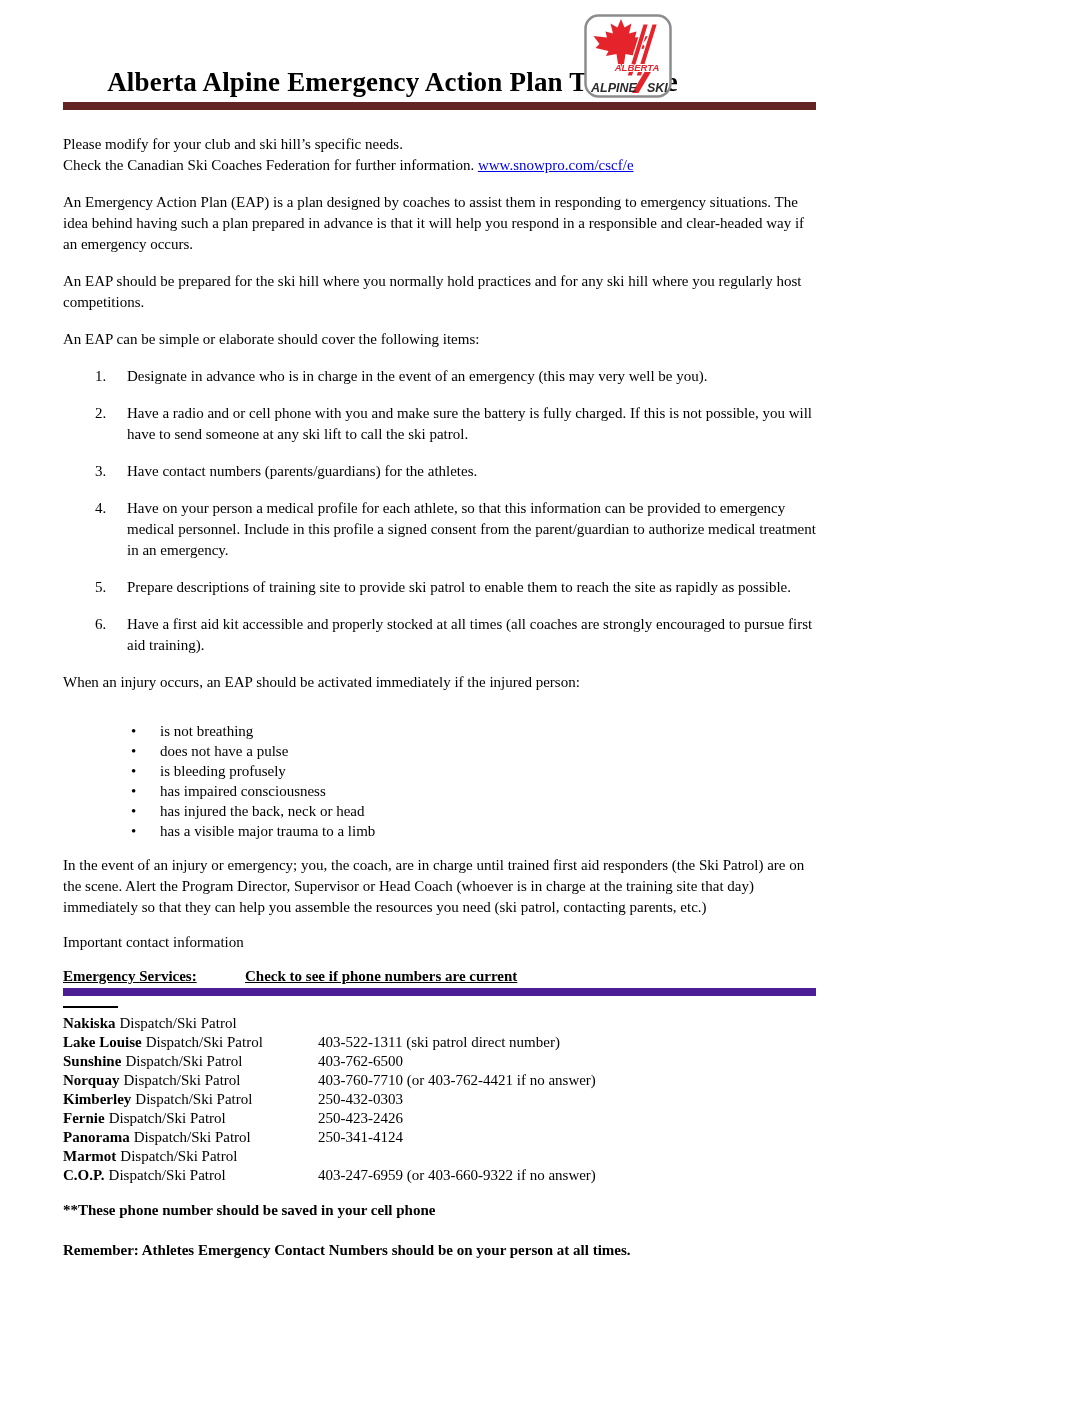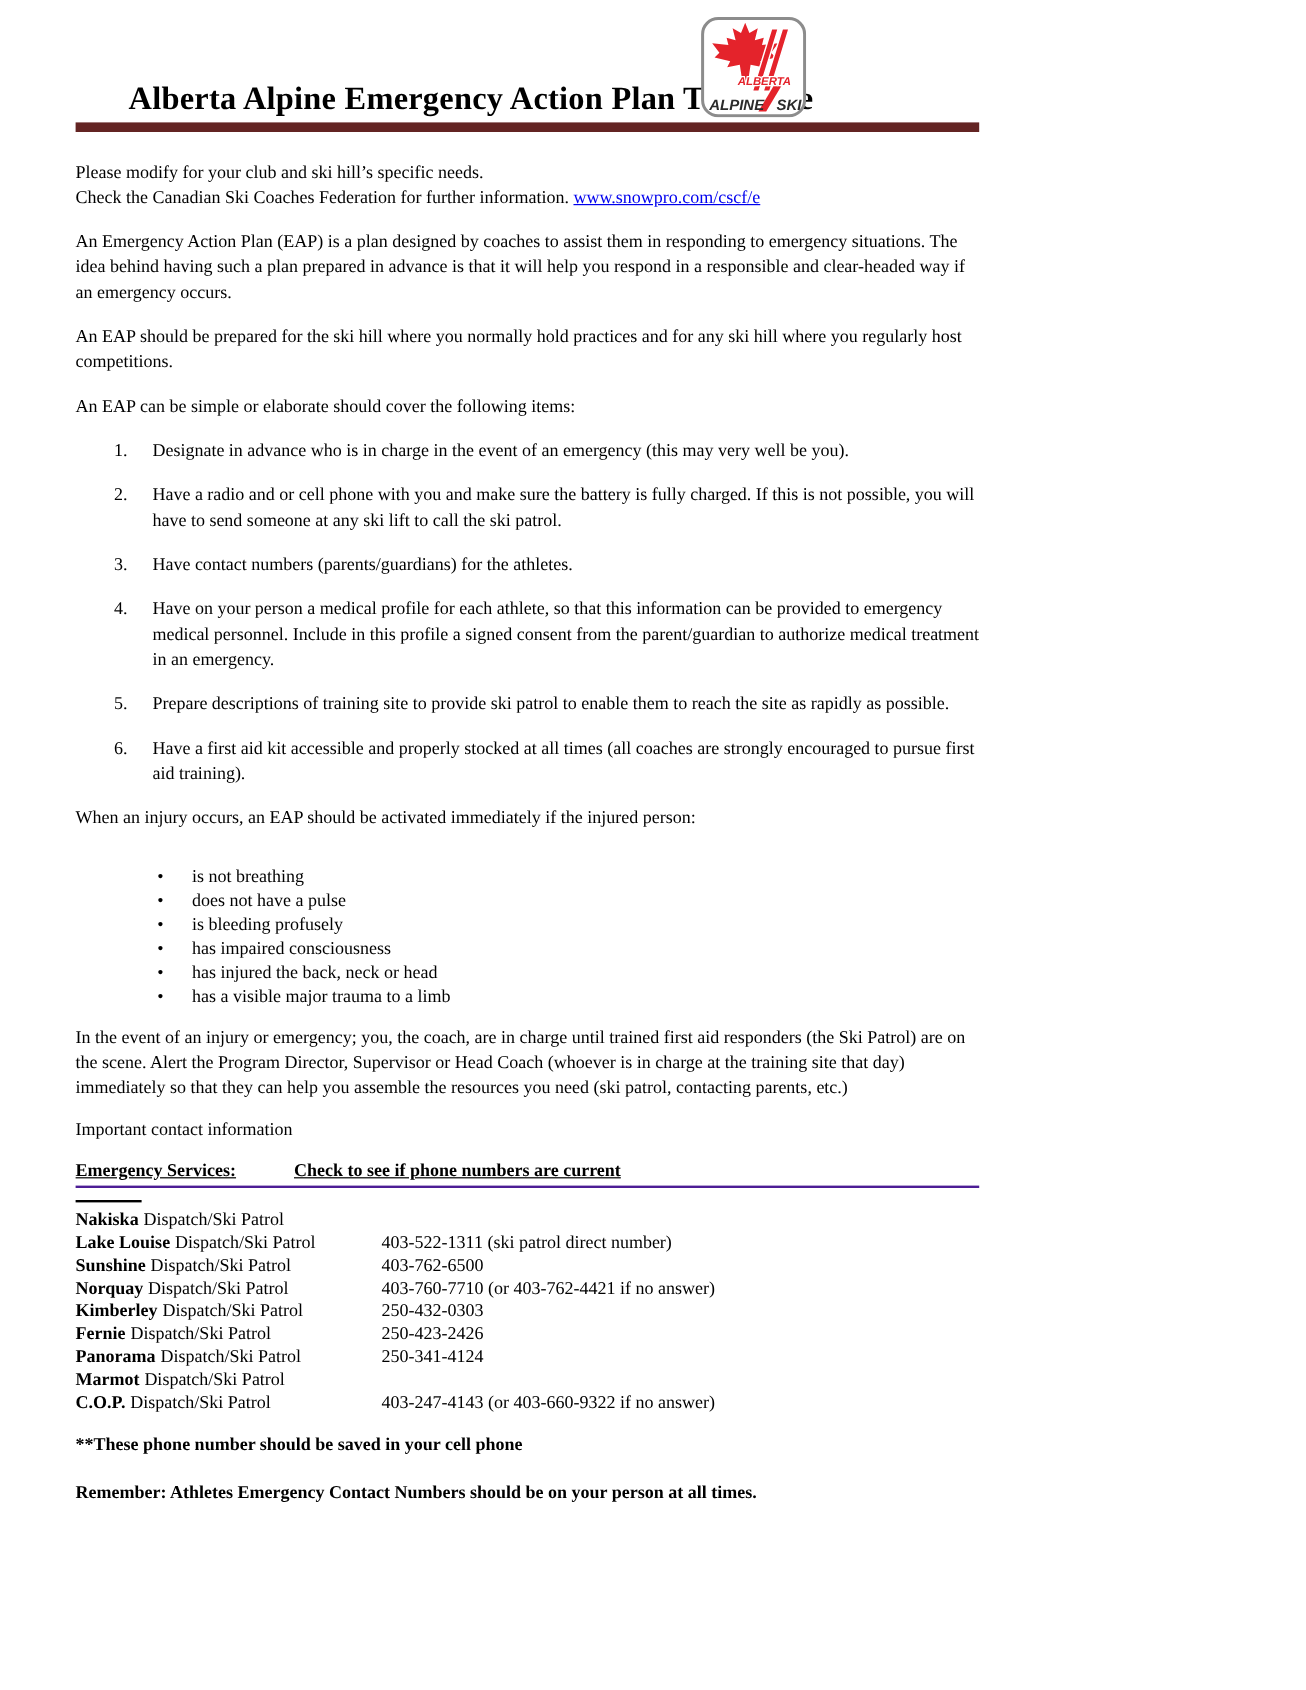--- a/index.html
+++ b/index.html
@@ -32,21 +32,21 @@
 
   .injury-intro{margin:16px 0 0 0;line-height:21px;}
   .bullets{margin-top:28px;}
   .bullet{position:relative;padding-left:97px;line-height:20px;}
   .bullet::before{content:"\2022";position:absolute;left:68px;}
 
   .event-para{margin:14px 0 0 0;line-height:21px;}
   .contact-heading{margin:14px 0 0 0;line-height:21px;}
 
   .services-line{
-    margin-top:14px;border-bottom:2px solid #4c1d95;padding-bottom:2px;
+    margin-top:14px;border-bottom:8px solid #4c1d95;padding-bottom:2px;
     font-weight:700;line-height:19px;
   }
   .services-label{display:inline-block;width:182px;text-decoration:underline;}
   .services-note{text-decoration:underline;}
   .short-line{width:55px;height:2px;background:#000;margin-top:10px;}
 
   .contacts{margin-top:6px;}
   .contact-row{display:flex;line-height:19px;}
   .contact-name{width:255px;}
   .contact-name b{font-weight:700;}
@@ -195,21 +195,21 @@
         <span class="contact-name"><b>Panorama</b><span class="contact-role">Dispatch/Ski Patrol</span></span>
         <span class="contact-phone">250-341-4124</span>
       </div>
 
       <div class="contact-row">
         <span class="contact-name"><b>Marmot</b><span class="contact-role">Dispatch/Ski Patrol</span></span>
       </div>
 
       <div class="contact-row">
         <span class="contact-name"><b>C.O.P.</b><span class="contact-role">Dispatch/Ski Patrol</span></span>
-        <span class="contact-phone">403-247-4143 (or 403-660-9322 if no answer)</span>
+        <span class="contact-phone">403-247-6959 (or 403-660-9322 if no answer)</span>
       </div>
     </div>
 
   <div class="footnotes">
 
 
       <div class="footnote">**These phone number should be saved in your cell phone</div>
     </div>
 
   <p class="remember">Remember: Athletes Emergency Contact Numbers should be on your person at all times.</p>

